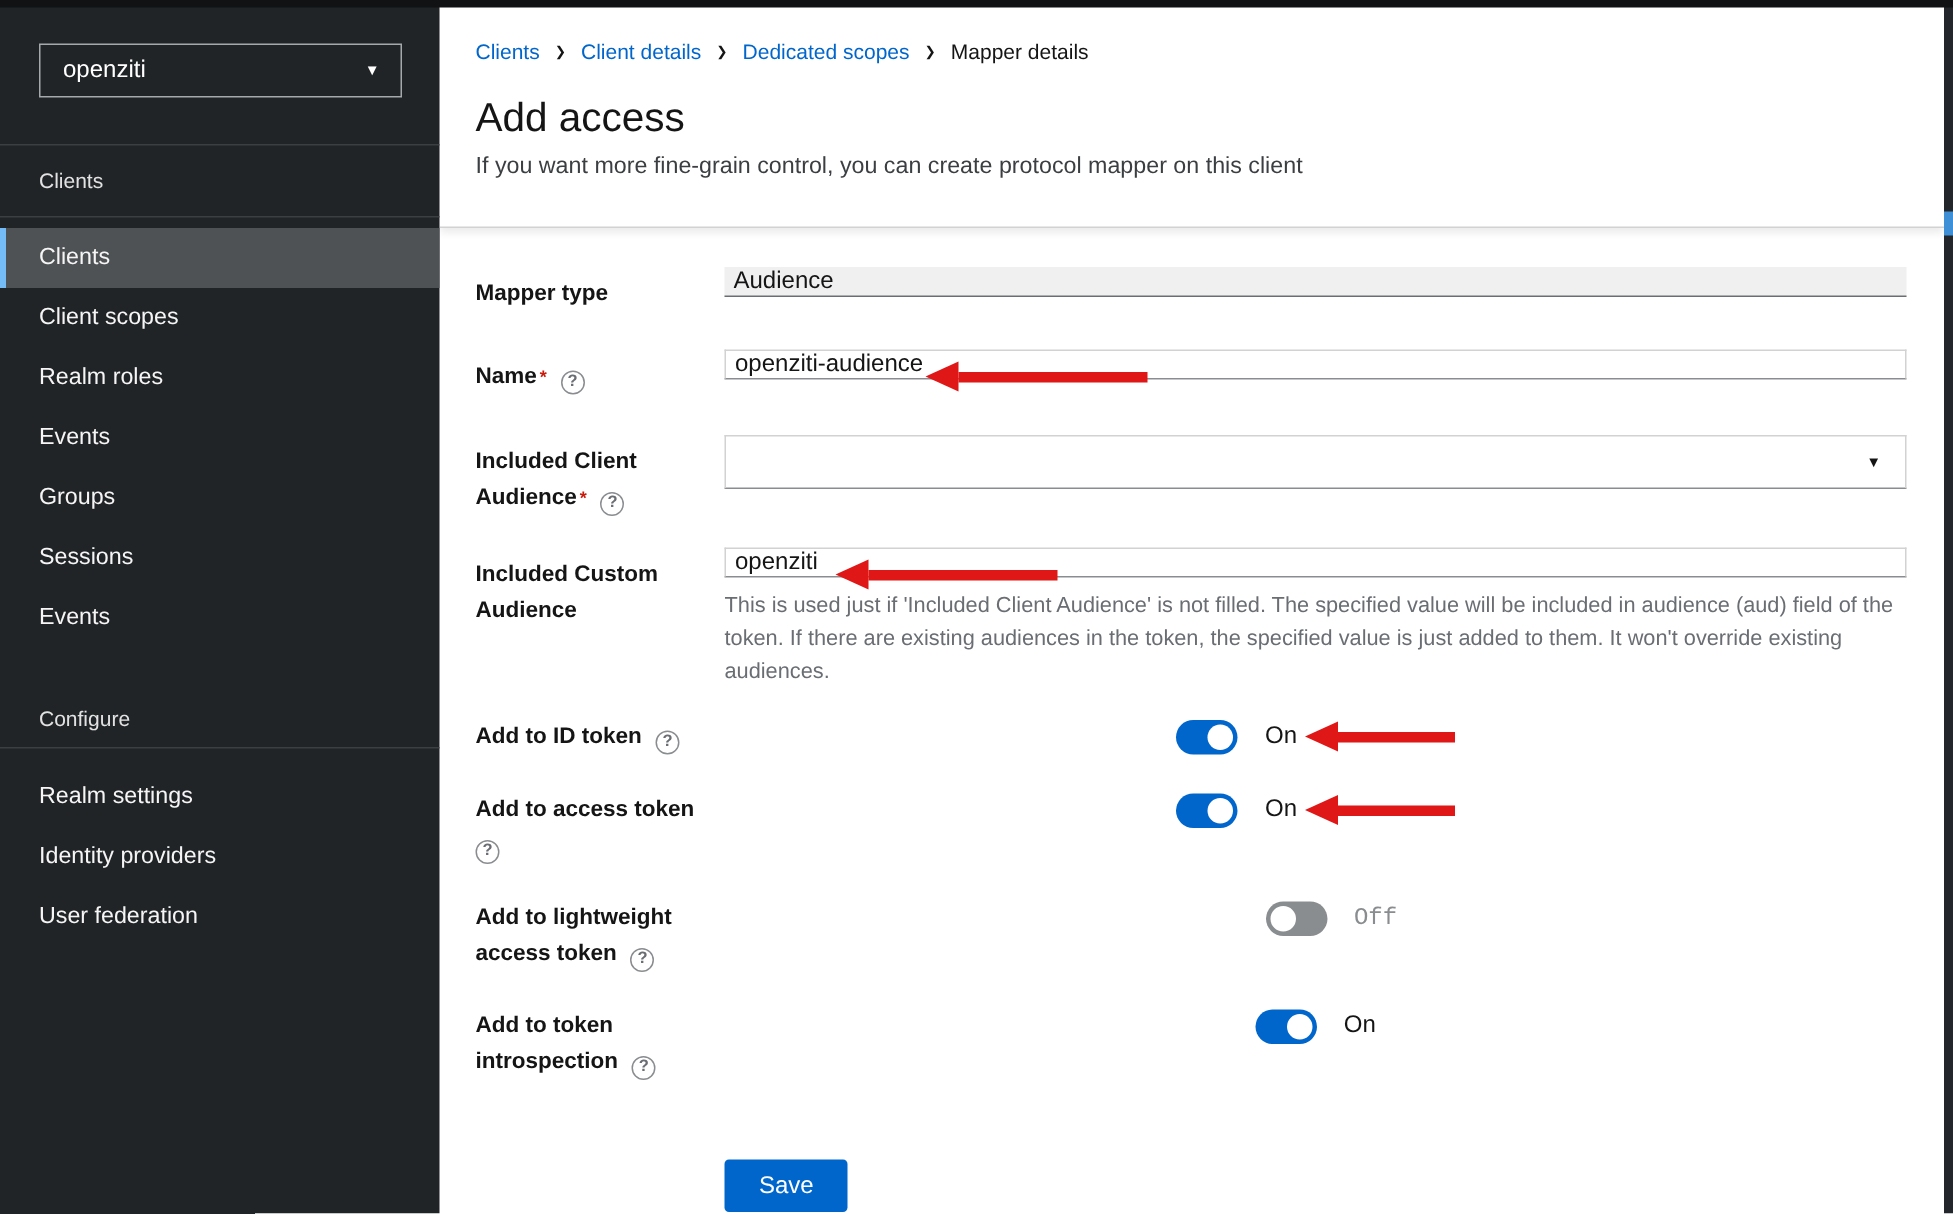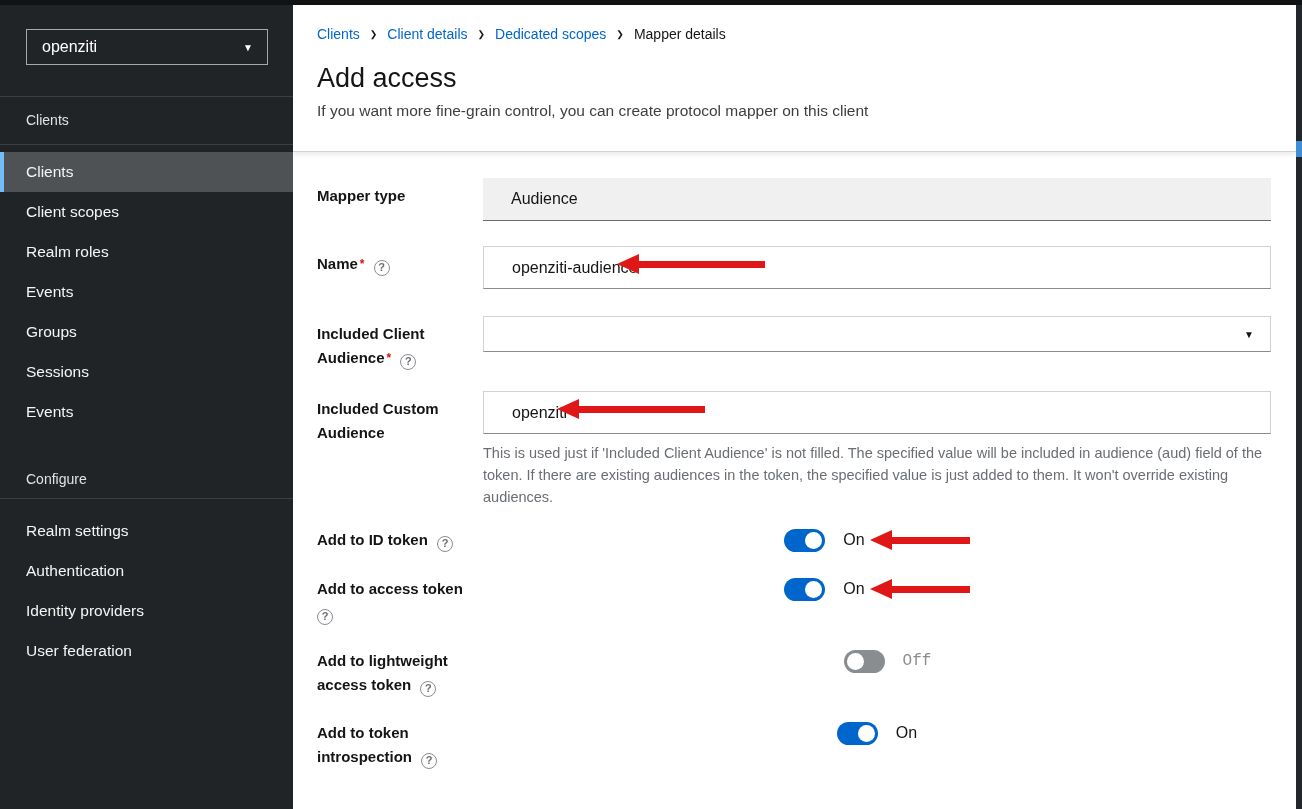--- a/index.html
+++ b/index.html
@@ -48,22 +48,22 @@
   .f-label { font-size:15px; font-weight:bold; line-height:24px; padding-top:6px; color:#151515; }
   .toggle-row .f-label { padding-top:0; }
   .req { color:#c9190b; font-size:12px; vertical-align:top; margin-left:2px; }
   .q-icon {
     display:inline-flex; width:16px; height:16px; border:1px solid #8a8d90; border-radius:50%;
     color:#6a6e73; font-size:11px; font-weight:bold; align-items:center; justify-content:center;
     vertical-align:-2px; margin-left:5px; cursor:pointer; line-height:1;
   }
   .f-field { position:relative; }
   .pf-input {
-    width:100%; height:43px; font-family:"Liberation Sans",sans-serif; font-size:16px; color:#151515;
-    border:1px solid #d2d2d2; border-bottom:1px solid #8a8d90; padding:0 28px; background:#fff; outline:none;
+    width:100%; height:20px; font-family:"Liberation Sans",sans-serif; font-size:16px; color:#151515;
+    border:1px solid #d2d2d2; border-bottom:1px solid #8a8d90; padding:0 6px; background:#fff; outline:none;
   }
   .pf-input:disabled { background:#f0f0f0; border:none; border-bottom:1px solid #6a6e73; color:#151515; }
   .pf-select {
     width:100%; height:36px; border:1px solid #d2d2d2; border-bottom:1px solid #8a8d90;
     display:flex; align-items:center; justify-content:flex-end; padding:0 16px; cursor:pointer; background:#fff;
   }
   .sel-caret { font-size:10px; color:#151515; }
   .help-text { margin-top:8px; font-size:14.5px; line-height:22px; color:#6a6e73; }
 
   
@@ -126,21 +126,20 @@
     <div class="nav-item">Groups</div>
     <div class="nav-item">Sessions</div>
     <div class="nav-item">Events</div>
   </nav>
 
   <div class="section-heading second">Configure</div>
   <div class="sb-divider mid"></div>
 
   <nav class="nav-list config">
     <div class="nav-item">Realm settings</div>
-    <div class="nav-item">Authentication</div>
     <div class="nav-item">Identity providers</div>
     <div class="nav-item">User federation</div>
   </nav>
 </aside>
 
 <main class="content">
 
   <div class="page-header">
     <div class="breadcrumb">
       <a>Clients</a>

